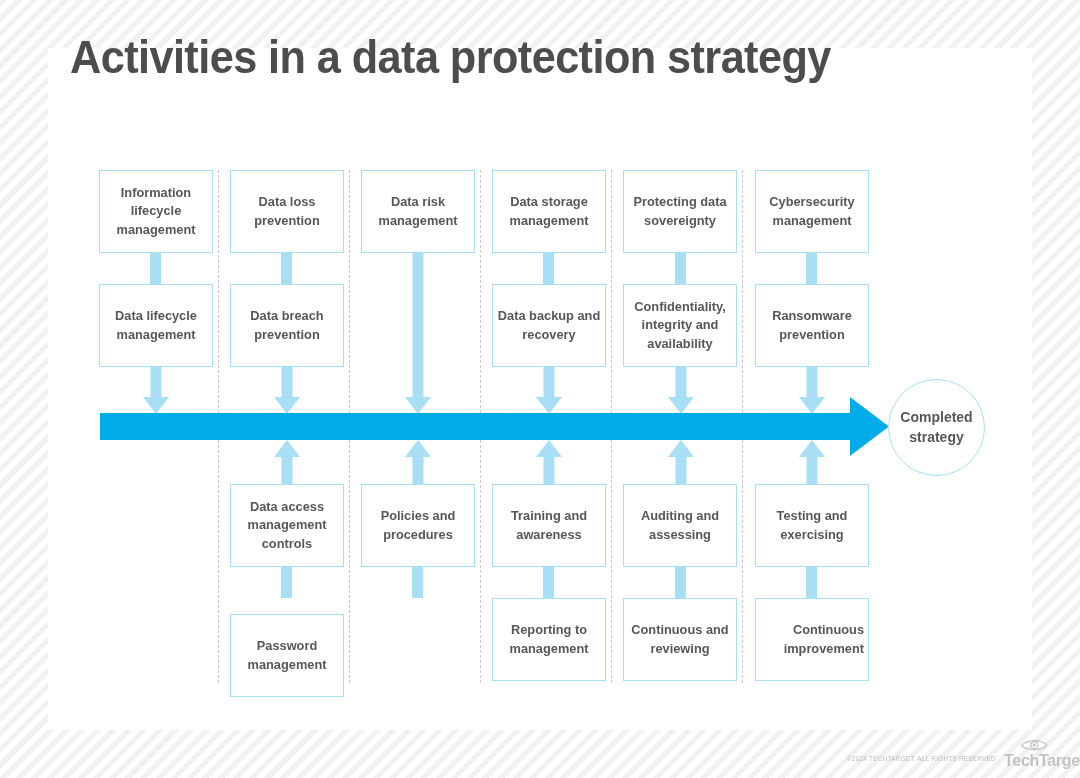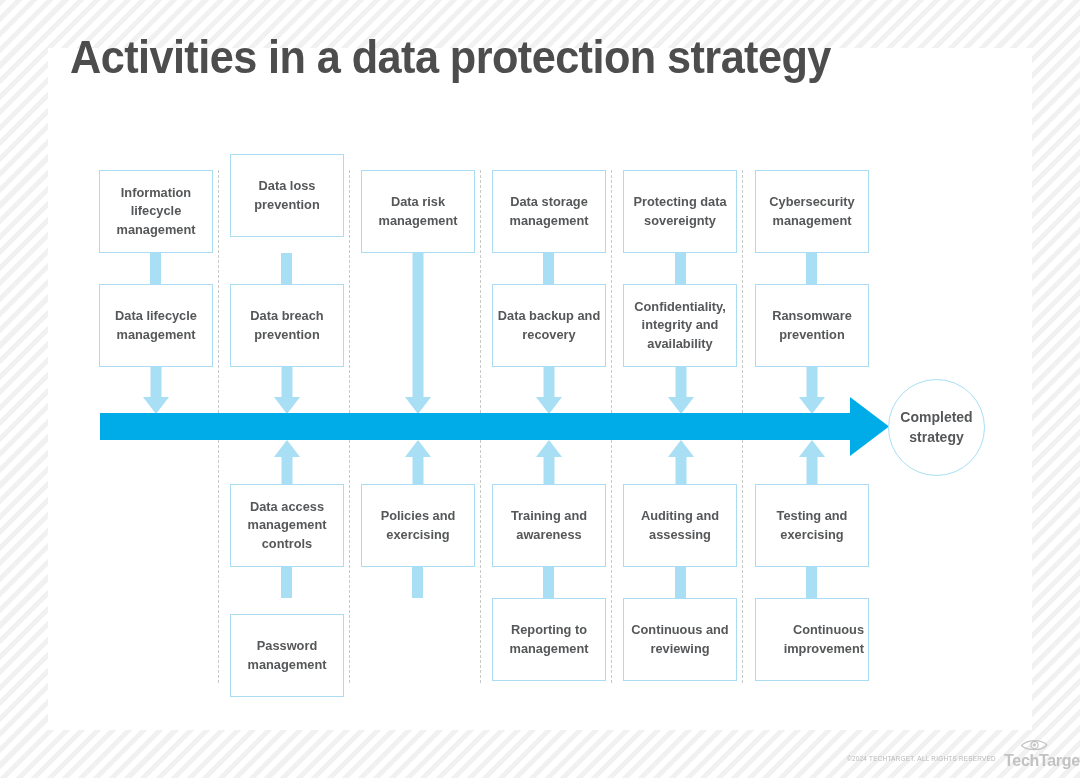--- a/index.html
+++ b/index.html
@@ -130,21 +130,21 @@
 
 <div id="diagram">
 
   <div class="dashline" style="left:218px;"></div>
   <div class="dashline" style="left:349px;"></div>
   <div class="dashline" style="left:480px;"></div>
   <div class="dashline" style="left:611px;"></div>
   <div class="dashline" style="left:742px;"></div>
 
   <div class="box" style="left:99px;  top:170px;">Information lifecycle management</div>
-  <div class="box" style="left:230px; top:154px;">Data loss prevention</div>
+  <div class="box" style="left:230px; top:170px;">Data loss prevention</div>
   <div class="box" style="left:361px; top:170px;">Data risk management</div>
   <div class="box" style="left:492px; top:170px;">Data storage management</div>
   <div class="box" style="left:623px; top:170px;">Protecting data sovereignty</div>
   <div class="box" style="left:755px; top:170px;">Cybersecurity management</div>
 
   <div class="connector" style="left:150px; top:253px; height:31px;"></div>
   <div class="connector" style="left:281px; top:253px; height:31px;"></div>
   <div class="connector" style="left:543px; top:253px; height:31px;"></div>
   <div class="connector" style="left:675px; top:253px; height:31px;"></div>
   <div class="connector" style="left:806px; top:253px; height:31px;"></div>
@@ -217,21 +217,21 @@
         <path d="M18 0 L31 17 h-7.5 v29 h-11 V17 H5 Z" fill="#a8dff5"></path>
       </svg>
   </div>
   <div class="arrow-up" style="left:794px; top:440px;">
     <svg width="36" height="46" viewBox="0 0 36 46">
         <path d="M18 0 L31 17 h-7.5 v29 h-11 V17 H5 Z" fill="#a8dff5"></path>
       </svg>
   </div>
 
   <div class="box" style="left:230px; top:484px;">Data access management controls</div>
-  <div class="box" style="left:361px; top:484px;">Policies and exercising</div>
+  <div class="box" style="left:361px; top:484px;">Policies and procedures</div>
   <div class="box" style="left:492px; top:484px;">Training and awareness</div>
   <div class="box" style="left:623px; top:484px;">Auditing and assessing</div>
   <div class="box" style="left:755px; top:484px;">Testing and exercising</div>
 
   <div class="connector" style="left:281px; top:567px; height:31px;"></div>
   <div class="connector" style="left:412px; top:567px; height:31px;"></div>
   <div class="connector" style="left:543px; top:567px; height:31px;"></div>
   <div class="connector" style="left:675px; top:567px; height:31px;"></div>
   <div class="connector" style="left:806px; top:567px; height:31px;"></div>
 

